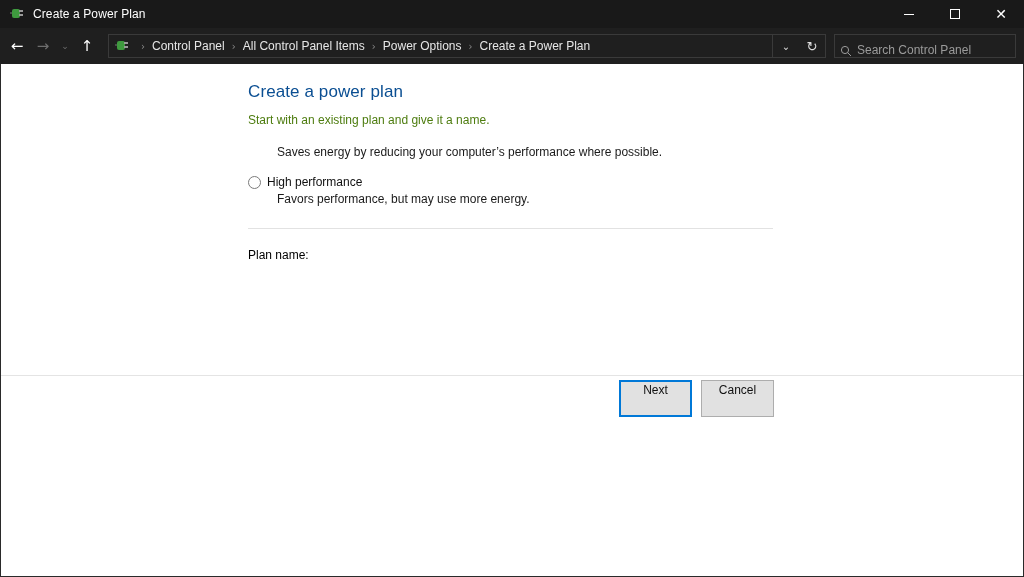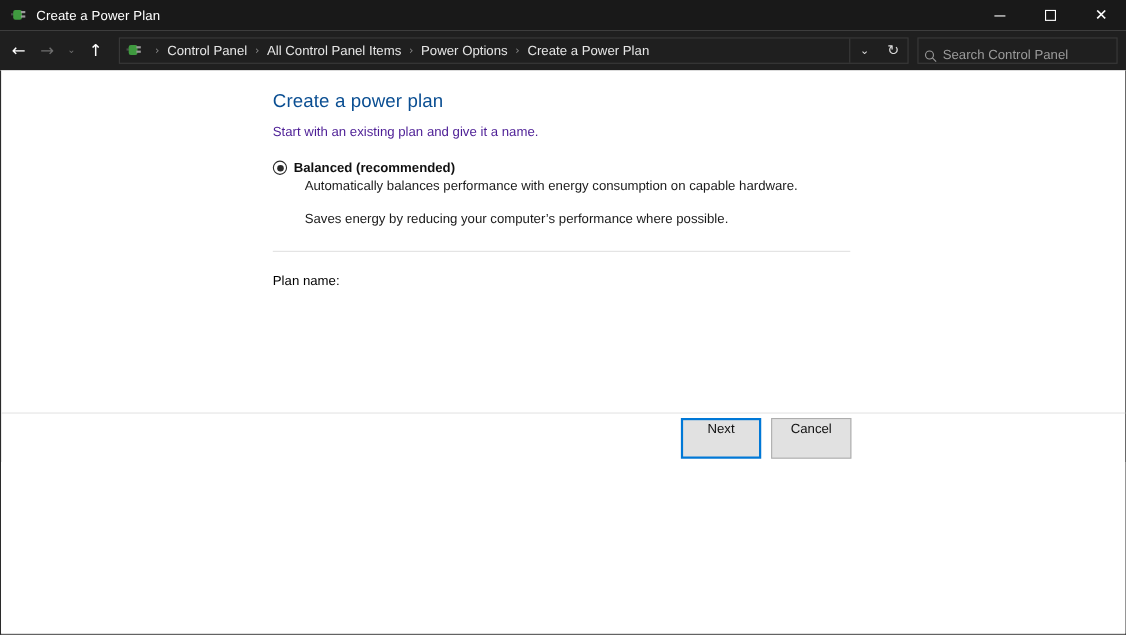--- a/index.html
+++ b/index.html
@@ -200,21 +200,21 @@
     padding-top: 18px;
   }
   .page-title {
     color: #0a4e92;
     font-size: 17px;
     font-weight: normal;
     margin: 0 0 11px 0;
     letter-spacing: 0.1px;
   }
   .page-sub {
-    color: #4c1d95;
+    color: #4d7c0f;
     font-size: 12px;
     margin: 0 0 18px 0;
   }
 
   .option {
     margin-bottom: 16px;
   }
   .opt-row {
     display: flex;
     align-items: flex-start;
@@ -418,32 +418,32 @@
       <div class="search-ph">Search Control Panel</div>
     </div>
   </div>
 
   <div class="content-wrap">
     <div class="page-area">
       <div class="inner">
         <h1 class="page-title">Create a power plan</h1>
         <div class="page-sub">Start with an existing plan and give it a name.</div>
 
-        <div class="option">
-          <div class="opt-row">
-            <div class="radio checked"></div>
-            <span class="opt-label bold">Balanced (recommended)</span>
-          </div>
-          <div class="opt-desc">Automatically balances performance with energy consumption on capable hardware.</div>
-        </div>
 
         <div class="option">
           <div class="opt-desc">Saves energy by reducing your computer’s performance where possible.</div>
         </div>
 
+        <div class="option">
+          <div class="opt-row">
+            <div class="radio"></div>
+            <span class="opt-label">High performance</span>
+          </div>
+          <div class="opt-desc">Favors performance, but may use more energy.</div>
+        </div>
 
         <div class="divider"></div>
 
         <div class="field-label">Plan name:</div>
       </div>
     </div>
 
     <div class="footer-sep"></div>
 
     <div class="footer">

